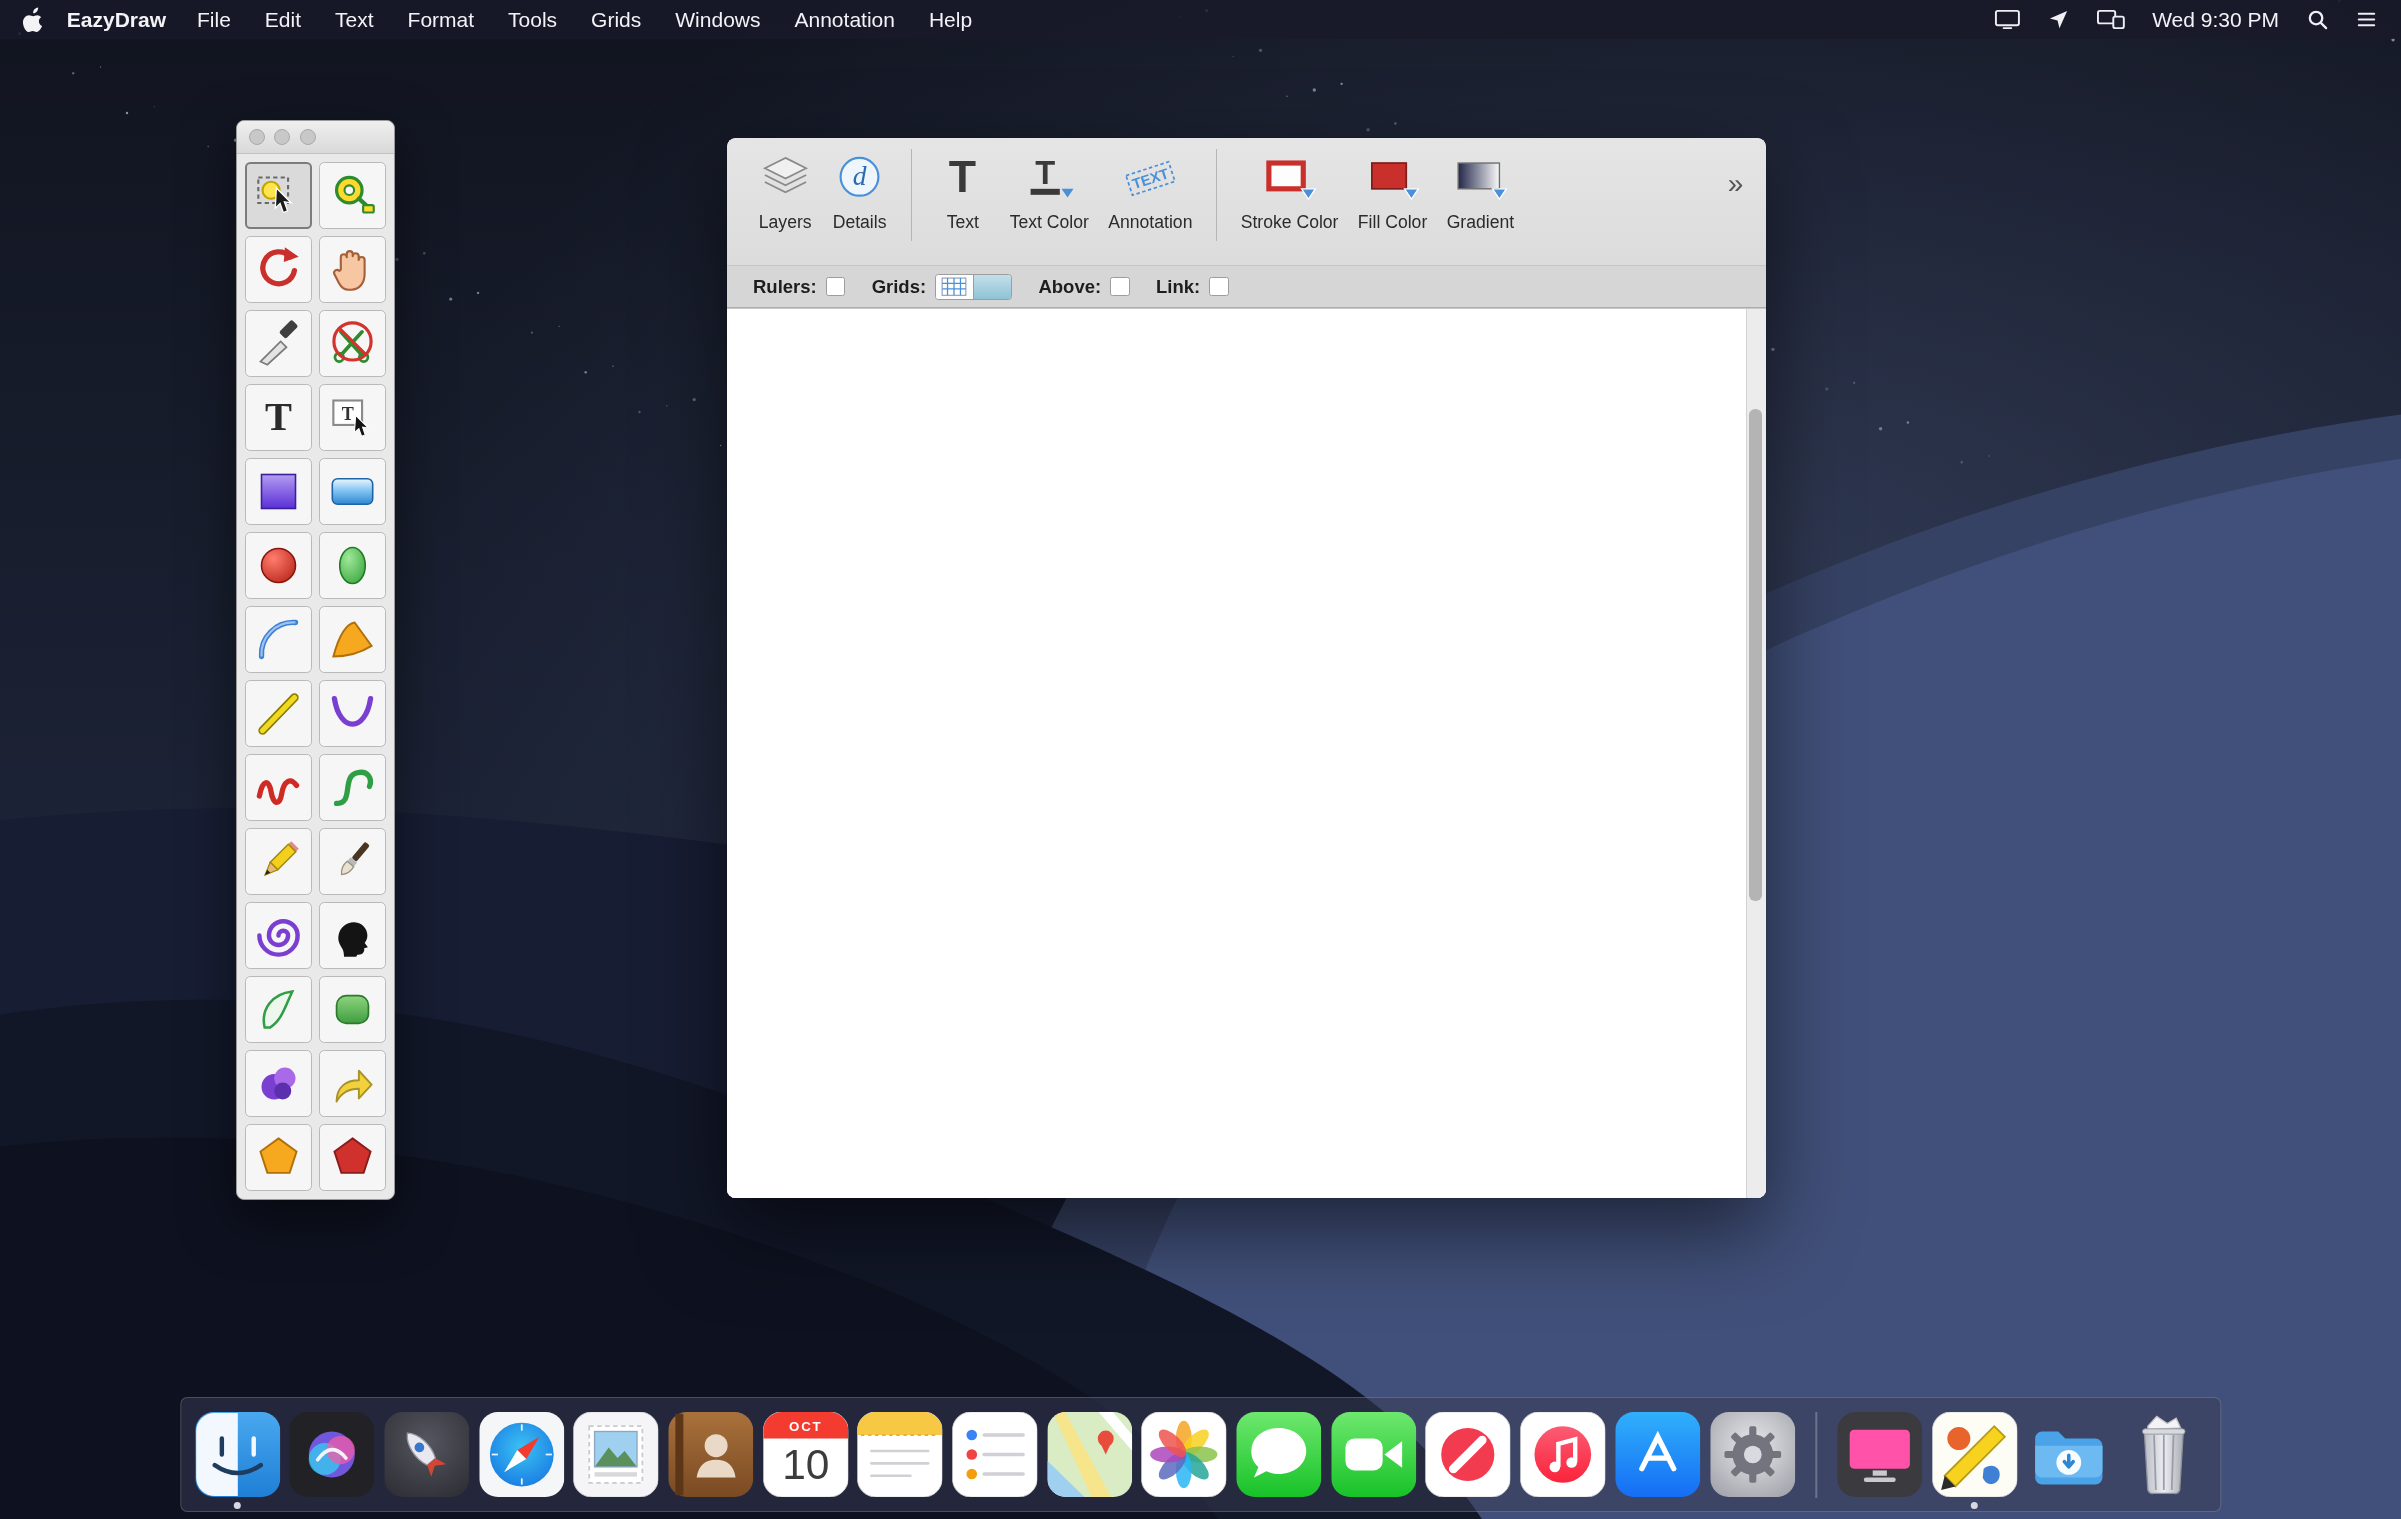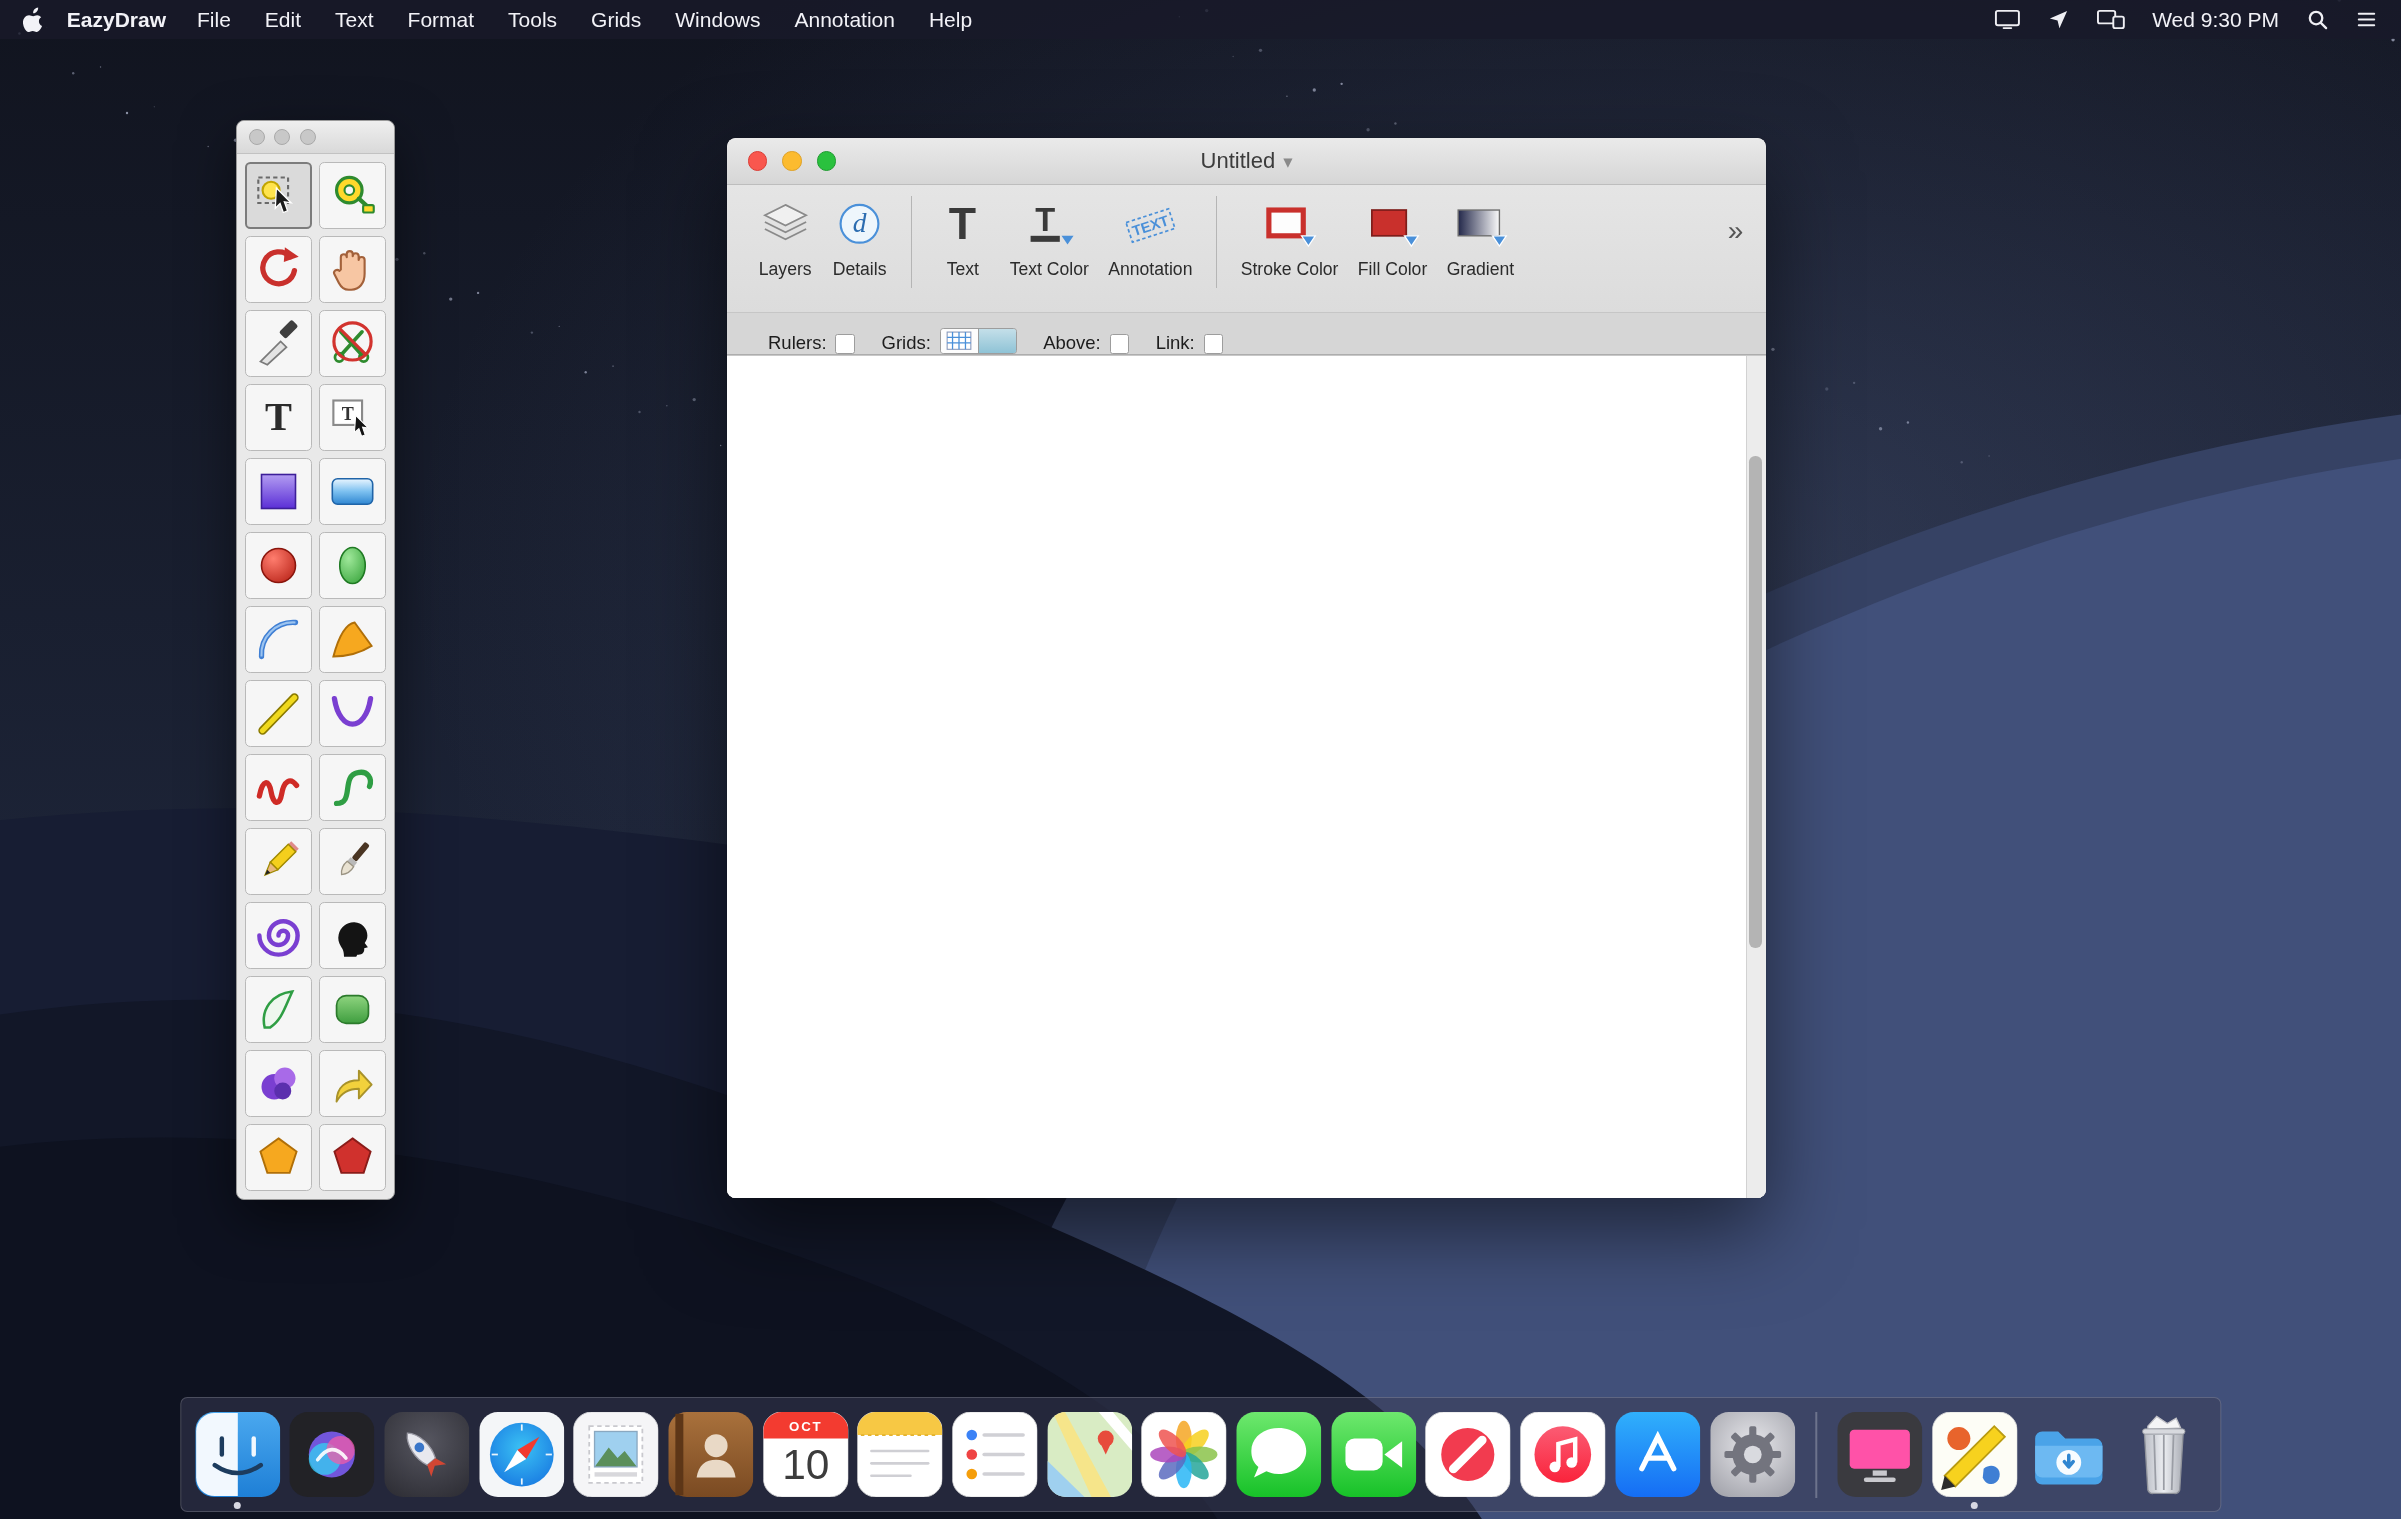--- a/index.html
+++ b/index.html
@@ -49,22 +49,22 @@
   .toolbar{height:120px;flex:0 0 auto;background:linear-gradient(#e5e5e5,#dcdcdc);
     display:flex;align-items:flex-start;padding:7px 14px 0 21px;position:relative;}
   .tb-item{display:flex;flex-direction:column;align-items:center;padding:0 9.7px;}
   .tb-icon{height:67px;display:flex;align-items:center;justify-content:center;}
   .tb-icon svg{width:55px;height:55px;}
   .tb-label{font-size:17.6px;color:#2b2b2b;white-space:nowrap;}
   .tb-divider{width:0.9px;height:92px;background:#b5b5b5;margin:3.5px 14px 0;}
   .tb-overflow{margin-left:auto;font-size:28px;color:#555;padding:23px 8.8px 0 0;}
 
   .optionsbar{height:41px;flex:0 0 auto;background:#d6d6d6;border-top:0.9px solid #c6c6c6;
-    border-bottom:0.9px solid #adadad;display:flex;align-items:flex-end;padding-left:41px;
-    font-size:18.5px;color:#1d1d1d;}
+    border-bottom:0.9px solid #adadad;display:flex;align-items:center;padding-left:26px;
+    font-size:18.5px;color:#1d1d1d;font-weight:bold;}
   .opt-label{margin-right:8.8px;}
   .checkbox{width:17.6px;height:17.6px;background:#fff;border:0.9px solid #9d9d9d;border-radius:2.6px;margin-right:26.5px;}
   .grids-seg{display:flex;border:0.9px solid #9d9d9d;border-radius:3.5px;overflow:hidden;margin-right:26.5px;}
   .seg-btn{width:37px;height:24px;display:flex;align-items:center;justify-content:center;background:#fdfdfd;}
   .seg-btn.teal{border-left:0.9px solid #9d9d9d;background:linear-gradient(#c4dfe9,#8fc3d6);}
   .seg-btn svg{width:28px;height:19.4px;}
 
   .canvas-wrap{flex:1;display:flex;background:#fff;border-top:0.9px solid #c8c8c8;min-height:0;}
   .canvas{flex:1;background:#ffffff;}
   .vscroll{width:19.4px;background:#ececec;border-left:0.9px solid #d2d2d2;position:relative;flex:0 0 auto;}
@@ -454,31 +454,20 @@
         </div>
         <div class="tool-cell">
           <svg viewBox="0 0 48 48">
             <path d="M24 6 L41 18.4 L34.5 38.5 L13.5 38.5 L7 18.4 Z" fill="#d0312d" stroke="#8a1c19" stroke-width="1.8"></path>
           </svg>
         </div>
       </div>
   </div>
 
   <div id="window">
-    <div class="titlebar">
-      <div class="lights">
-        <span class="light red"></span>
-        <span class="light yellow"></span>
-        <span class="light green"></span>
-      </div>
-      <div class="title">
-        <span>Untitled</span>
-        <span class="chev-ic"></span>
-      </div>
-    </div>
 
     <div class="toolbar">
       <div id="toolbar-items" style="display:flex;align-items:flex-start;">
           <div class="tb-item">
             <div class="tb-icon">
               <svg viewBox="0 0 64 64">
                 <path d="M32 8 L56 20 L32 32 L8 20 Z" fill="#f0f0f0" stroke="#8a8a8a" stroke-width="2"></path>
                 <path d="M8 28 L32 40 L56 28" fill="none" stroke="#8a8a8a" stroke-width="2"></path>
                 <path d="M8 36 L32 48 L56 36" fill="none" stroke="#8a8a8a" stroke-width="2"></path>
               </svg>

